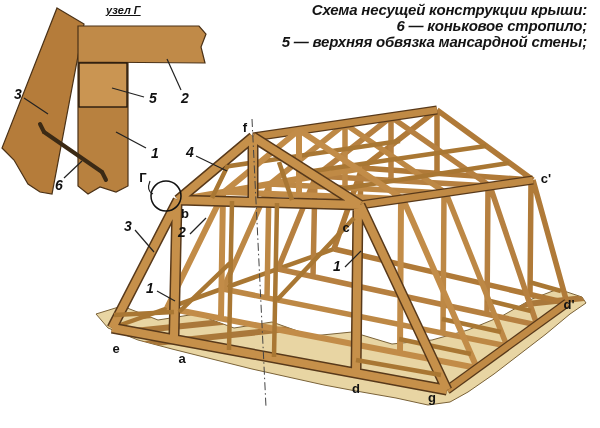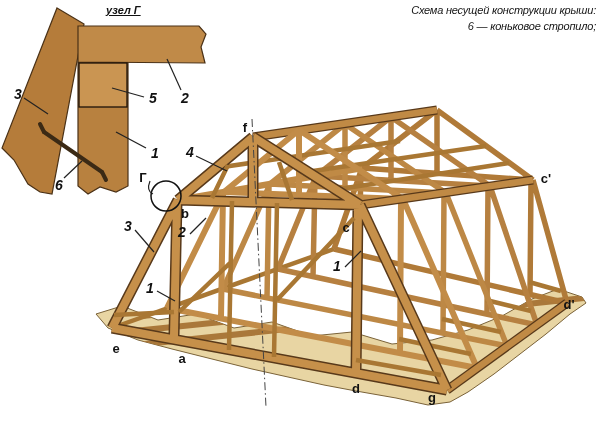--- a/index.html
+++ b/index.html
@@ -1,19 +1,19 @@
 <!DOCTYPE html>
 <html><head>
 <meta charset="utf-8">
 <style>
   html,body{margin:0;padding:0;background:#fff;}
   .stage{position:relative;width:600px;height:428px;background:#ffffff;overflow:hidden;
          font-family:"Liberation Sans",sans-serif;}
-  .legend{position:absolute;top:2px;right:4px;width:380px;text-align:right;
-          font-style:italic;font-weight:normal;font-size:11px;line-height:16px;
+  .legend{position:absolute;top:2px;right:13px;width:380px;text-align:right;
+          font-style:italic;font-weight:bold;font-size:15px;line-height:16px;
           color:#141414;letter-spacing:-0.2px;}
   .detail-title{position:absolute;left:106px;top:4px;font-size:11px;font-weight:bold;
           font-style:italic;color:#111;text-decoration:underline;}
   svg text{font-family:"Liberation Sans",sans-serif;}
   .ltr{font-size:13px;font-weight:bold;fill:#111;}
   .num{font-size:14px;font-weight:bold;font-style:italic;fill:#111;}
   .lead{stroke:#222;stroke-width:1.2;fill:none;}
   .w4{stroke:#b07a38;stroke-width:5.5;fill:none;}
   .w3{stroke:#b68040;stroke-width:5.5;fill:none;}
   .w2{stroke:#bd8845;stroke-width:5.5;fill:none;}
@@ -160,15 +160,16 @@
   </g>
 </svg>
 
 
 <div class="detail-title">узел Г</div>
 
 
 <div class="legend">
   <div>Схема несущей конструкции крыши:</div>
   <div>6 — коньковое стропило;</div>
+  <div>5 — верхняя обвязка мансардной стены;</div>
 </div>
 
 </div>
 
 </body></html>

